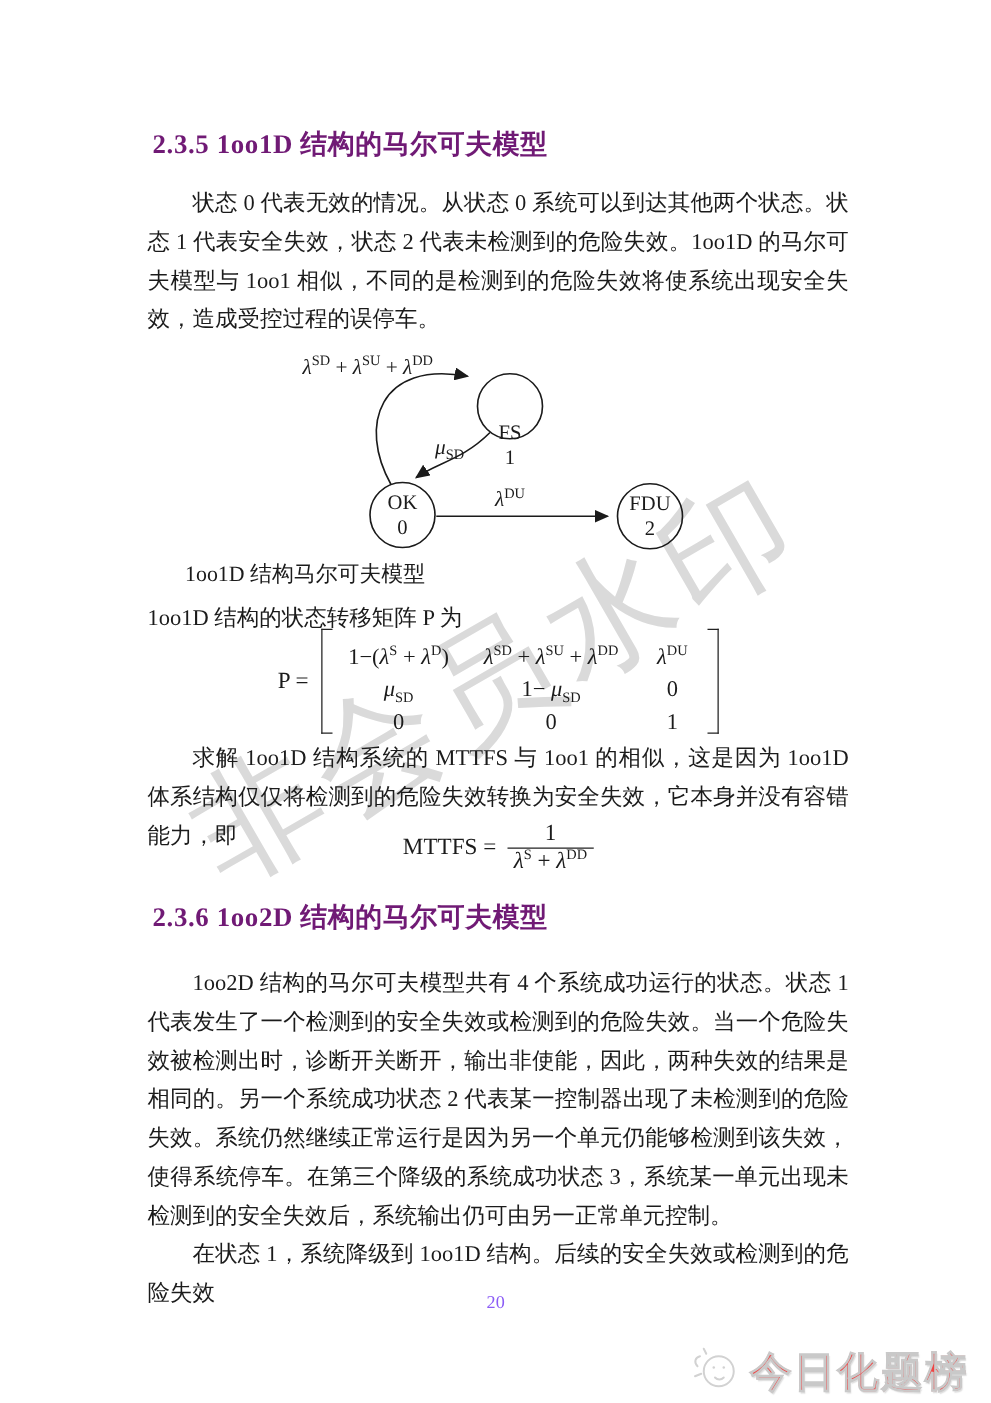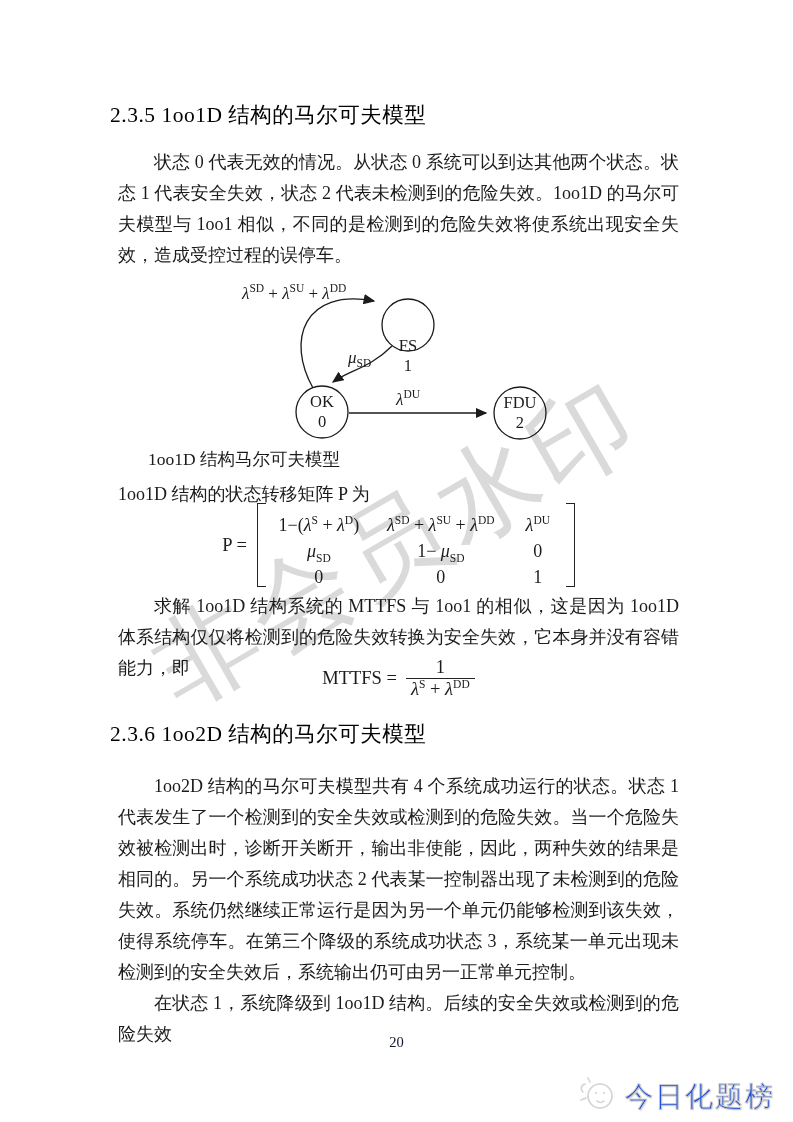--- a/index.html
+++ b/index.html
@@ -25,22 +25,22 @@
     color: #dadada;
     transform: rotate(-30deg);
     white-space: nowrap;
     z-index: 0;
     user-select: none;
   }
 
   .content { position: absolute; inset: 0; z-index: 1; }
 
   .sec-heading {
-    position: absolute; left: 110px;
-    font-size: 21.5px; font-weight: normal; color: #000000;
+    position: absolute; left: 122px;
+    font-size: 21.5px; font-weight: bold; color: #701a75;
     letter-spacing: 0.5px;
     white-space: nowrap;
   }
   #heading1 { top: 100px; }
   #heading2 { top: 719px; }
 
   .para {
     position: absolute; left: 118px; width: 561px;
     font-size: 18px; line-height: 31px;
     text-align: justify;
@@ -94,28 +94,28 @@
     position: absolute; left: 118px; top: 657px; width: 561px;
     display: flex; justify-content: center; align-items: center; gap: 9px;
     font-size: 18.5px;
     text-align: right;
   }
   .frac { display: inline-flex; flex-direction: column; align-items: center; line-height: 21px; }
   .frac-den { border-top: 1.4px solid #222; padding: 0 5px; }
 
   .page-number {
     position: absolute; left: 0; top: 1034px; width: 100%;
-    text-align: center; font-size: 14.5px; color: #0f172a;
+    text-align: center; font-size: 14.5px; color: #8b5cf6;
   }
 
   
   .logo { position: absolute; right: 18px; top: 1076px; display: flex; align-items: center; gap: 6px; }
   .logo-text {
-    font-size: 28px; font-weight: normal; letter-spacing: 2px;
-    color: #1d4ed8;
+    font-size: 33px; font-weight: bold; letter-spacing: 2px;
+    color: #ef4444;
     -webkit-text-stroke: 0.9px #c9c9c9;
     text-shadow: 1px 1px 1px #dddddd;
     white-space: nowrap;
   }
 </style>
 </head>
 <body>
 
 <div class="page">
 

